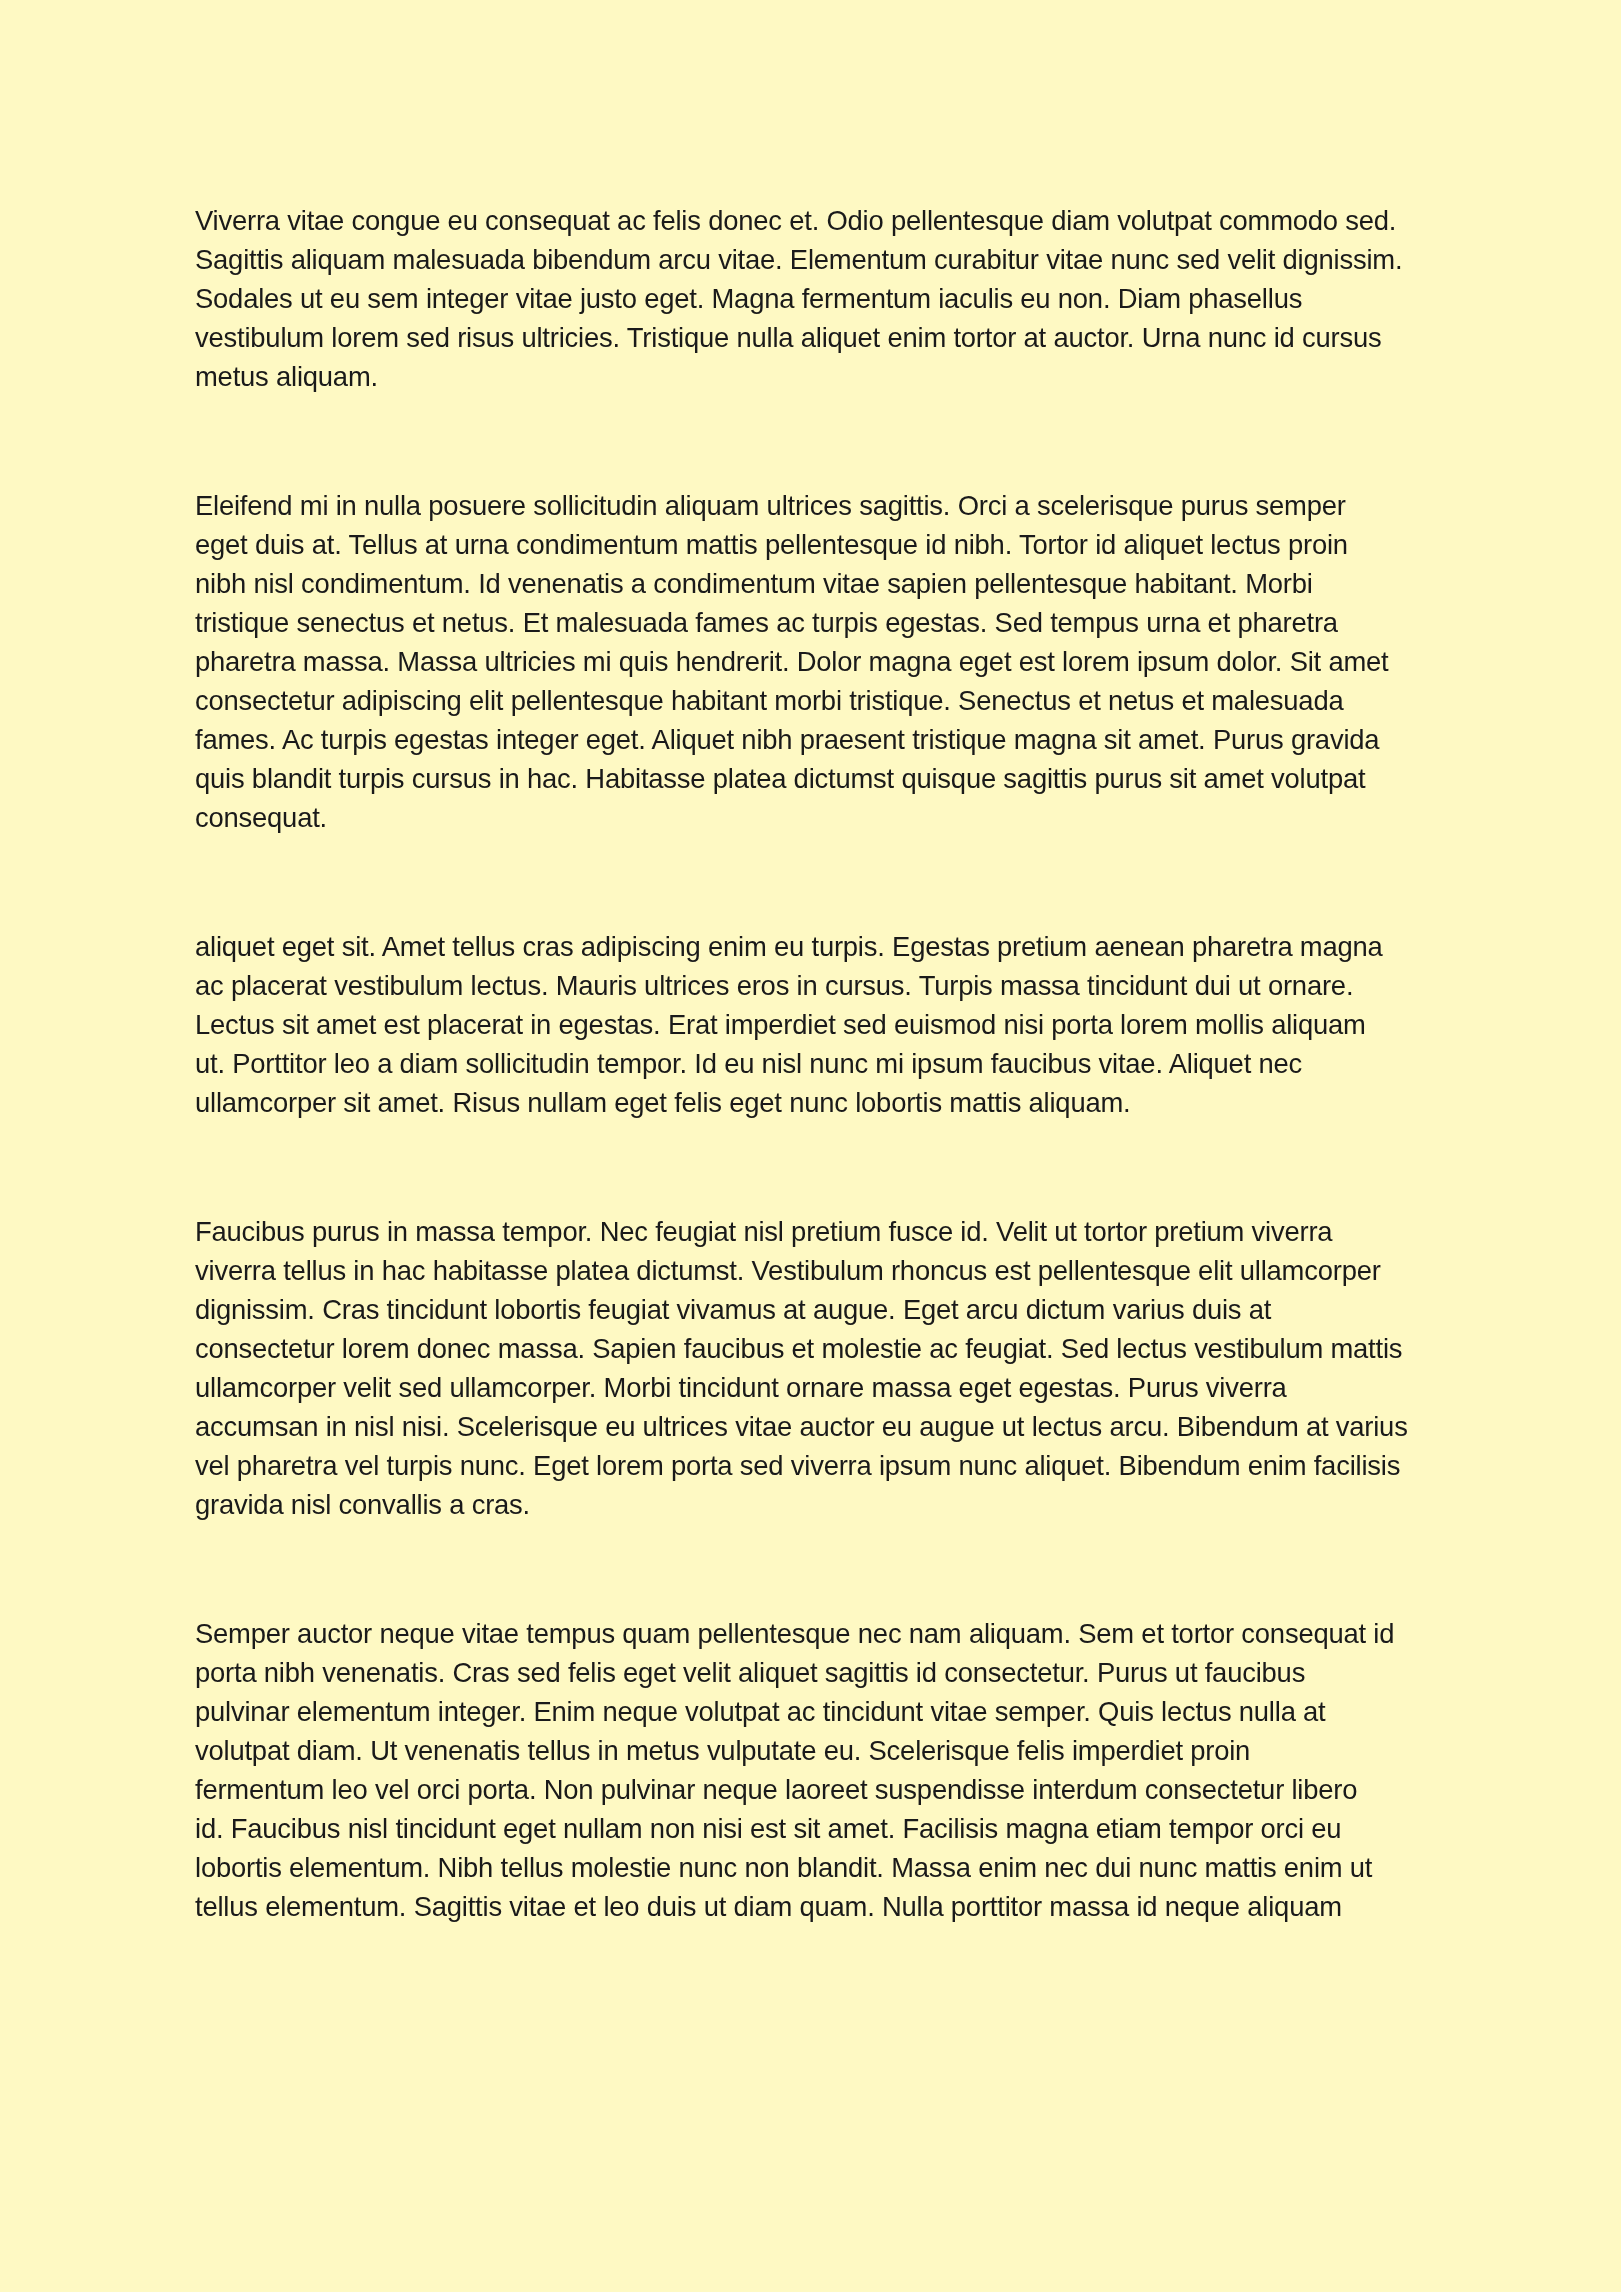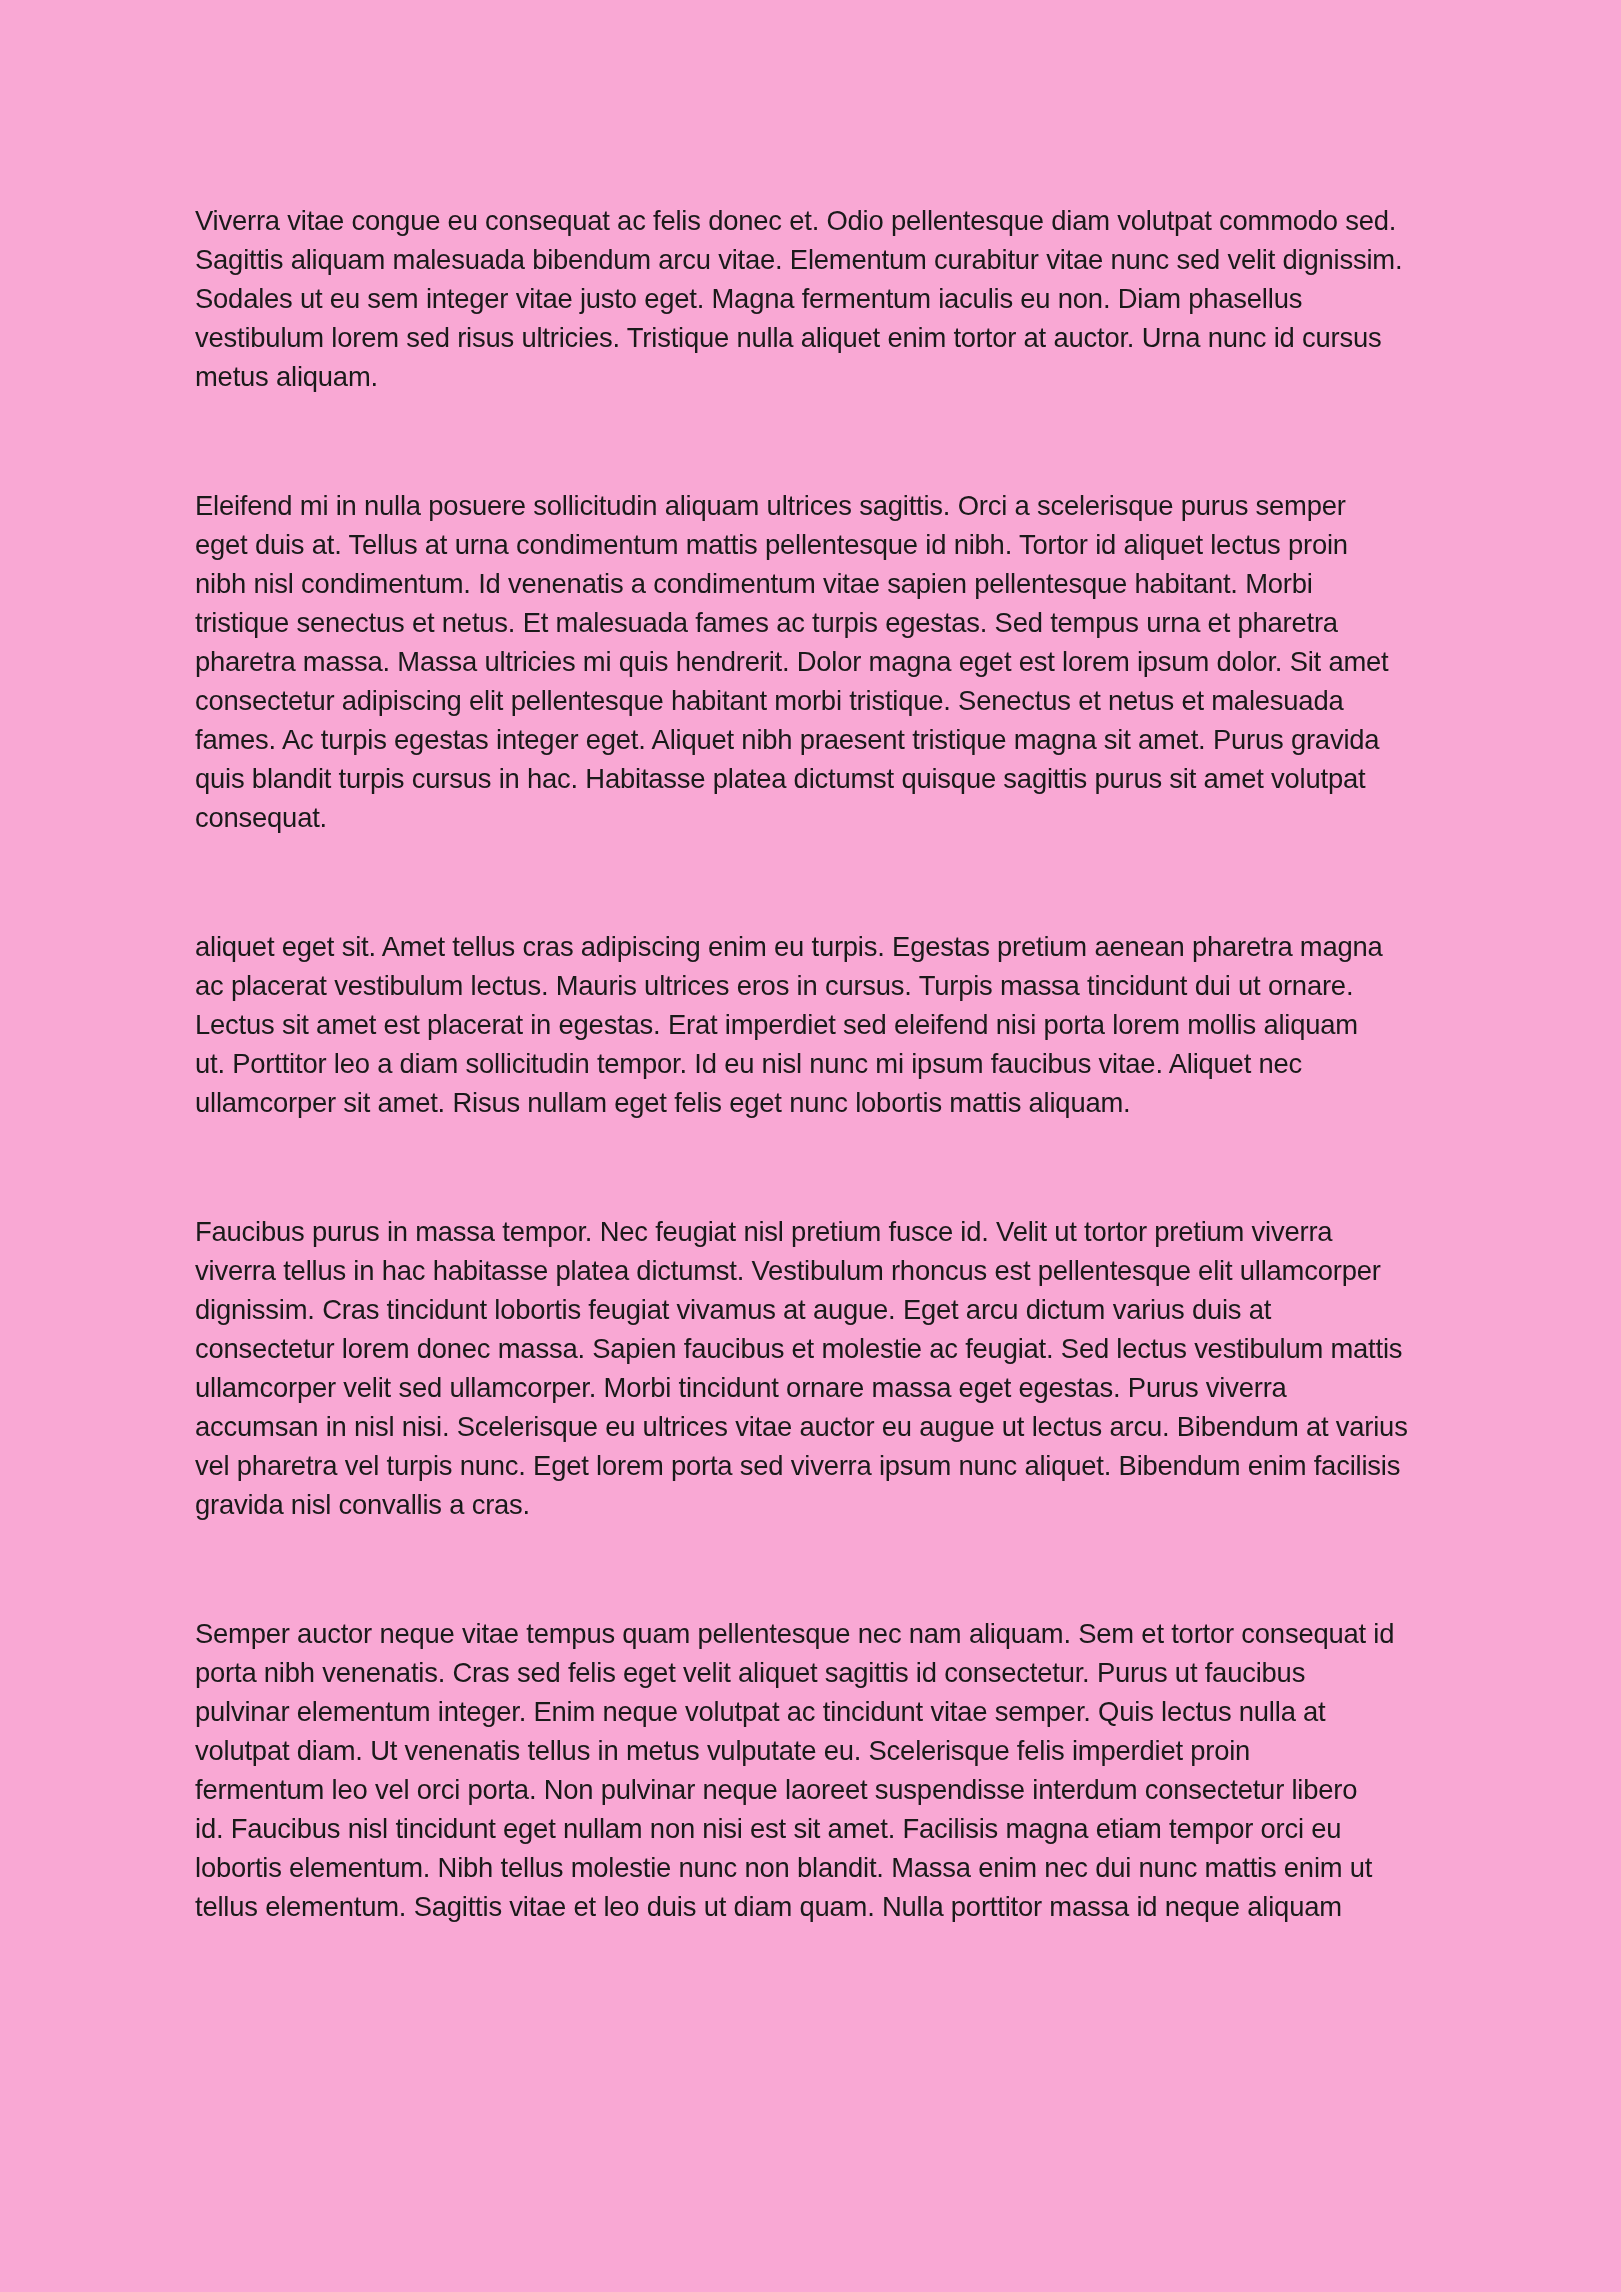--- a/index.html
+++ b/index.html
@@ -4,21 +4,21 @@
 <style>
   html, body {
     margin: 0;
     padding: 0;
     background: #ffffff;
   }
   .page {
     position: relative;
     width: 1621px;
     height: 2293px;
-    background: #f9a8d4;
+    background: #fef9c3;
     overflow: hidden;
     font-family: "Liberation Sans", "DejaVu Sans", sans-serif;
   }
   .text-block {
     position: absolute;
     left: 195px;
     top: 201px;
     width: 1294px;
     color: #1a1a1a;
     font-size: 27.4px;
@@ -52,21 +52,21 @@
         <div class="line">tristique senectus et netus. Et malesuada fames ac turpis egestas. Sed tempus urna et pharetra</div>
         <div class="line">pharetra massa. Massa ultricies mi quis hendrerit. Dolor magna eget est lorem ipsum dolor. Sit amet</div>
         <div class="line">consectetur adipiscing elit pellentesque habitant morbi tristique. Senectus et netus et malesuada</div>
         <div class="line">fames. Ac turpis egestas integer eget. Aliquet nibh praesent tristique magna sit amet. Purus gravida</div>
         <div class="line">quis blandit turpis cursus in hac. Habitasse platea dictumst quisque sagittis purus sit amet volutpat</div>
         <div class="line">consequat.</div>
       </div>
     <div class="paragraph">
         <div class="line">aliquet eget sit. Amet tellus cras adipiscing enim eu turpis. Egestas pretium aenean pharetra magna</div>
         <div class="line">ac placerat vestibulum lectus. Mauris ultrices eros in cursus. Turpis massa tincidunt dui ut ornare.</div>
-        <div class="line">Lectus sit amet est placerat in egestas. Erat imperdiet sed eleifend nisi porta lorem mollis aliquam</div>
+        <div class="line">Lectus sit amet est placerat in egestas. Erat imperdiet sed euismod nisi porta lorem mollis aliquam</div>
         <div class="line">ut. Porttitor leo a diam sollicitudin tempor. Id eu nisl nunc mi ipsum faucibus vitae. Aliquet nec</div>
         <div class="line">ullamcorper sit amet. Risus nullam eget felis eget nunc lobortis mattis aliquam.</div>
       </div>
     <div class="paragraph">
         <div class="line">Faucibus purus in massa tempor. Nec feugiat nisl pretium fusce id. Velit ut tortor pretium viverra</div>
         <div class="line">viverra tellus in hac habitasse platea dictumst. Vestibulum rhoncus est pellentesque elit ullamcorper</div>
         <div class="line">dignissim. Cras tincidunt lobortis feugiat vivamus at augue. Eget arcu dictum varius duis at</div>
         <div class="line">consectetur lorem donec massa. Sapien faucibus et molestie ac feugiat. Sed lectus vestibulum mattis</div>
         <div class="line">ullamcorper velit sed ullamcorper. Morbi tincidunt ornare massa eget egestas. Purus viverra</div>
         <div class="line">accumsan in nisl nisi. Scelerisque eu ultrices vitae auctor eu augue ut lectus arcu. Bibendum at varius</div>

